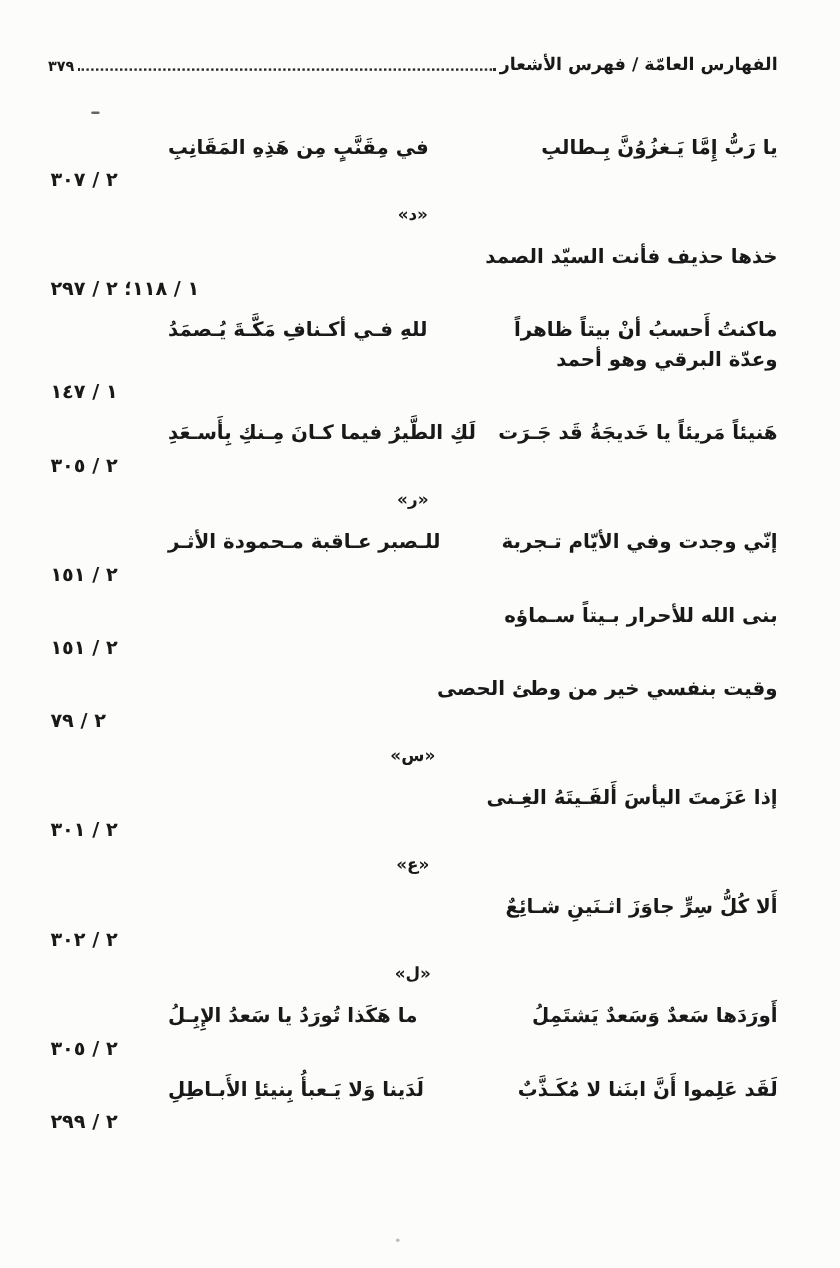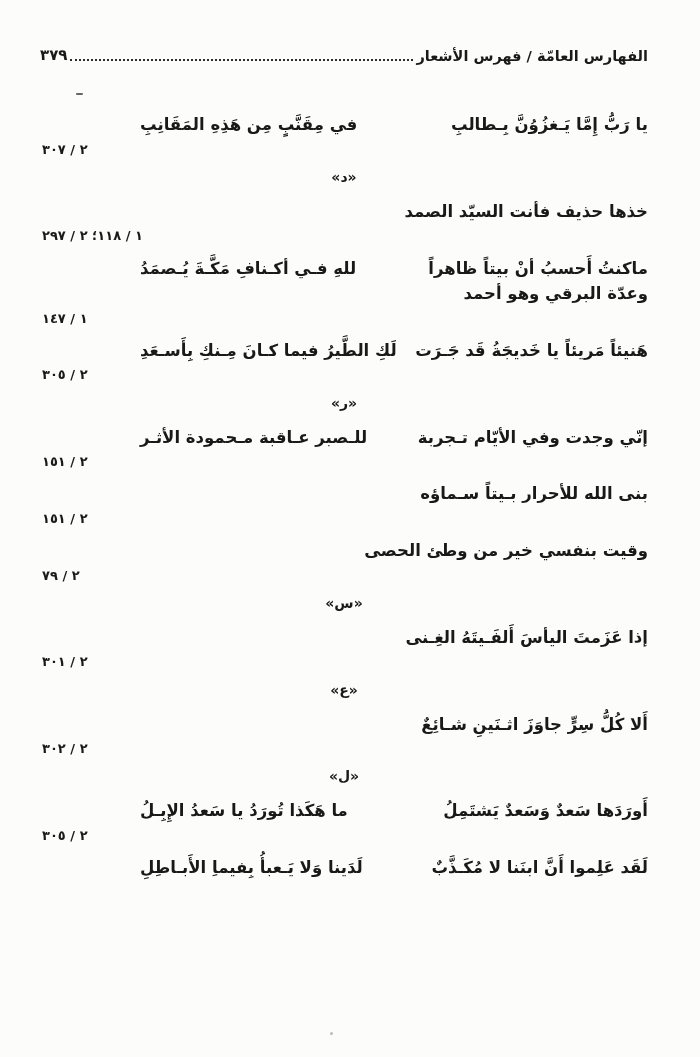--- a/index.html
+++ b/index.html
@@ -23,32 +23,32 @@
     margin-bottom:48px;
     white-space:nowrap;
   }
   .book-header .title{flex:0 0 auto;}
   .leader{
     flex:1 1 auto;
     border-bottom:2px dotted #2b2b2b;
     margin:0 3px 3px 3px;
     min-width:30px;
   }
-  .pagenum{flex:0 0 auto;font-size:15px;letter-spacing:1px;}
+  .pagenum{flex:0 0 auto;font-size:12px;letter-spacing:1px;}
 
   
   .verse{
     display:flex;direction:rtl;justify-content:space-between;
     font-size:16.5px;font-weight:bold;line-height:1.55;
     padding-left:100px; 
   }
   .hem{white-space:nowrap;}
   .ref{
     direction:rtl;text-align:left;
-    font-size:13px;font-weight:bold;line-height:1.4;
+    font-size:16px;font-weight:bold;line-height:1.4;
     margin:3px 0 10px 0;
     padding-left:2px;
     letter-spacing:0.5px;
   }
   .letter{
     direction:rtl;text-align:center;
     font-size:14px;font-weight:bold;
     margin:8px 0 14px 0;
   }
   
@@ -172,22 +172,23 @@
     <div class="verse">
       <span class="hem">أَورَدَها سَعدٌ وَسَعدٌ يَشتَمِلُ</span>
       <span class="hem">ما هَكَذا تُورَدُ يا سَعدُ الإِبِـلُ</span>
     </div>
     <div class="ref">٢ / ٣٠٥</div>
   </div>
 
   <div class="entry">
     <div class="verse">
       <span class="hem">لَقَد عَلِموا أَنَّ ابنَنا لا مُكَـذَّبٌ</span>
-      <span class="hem">لَدَينا وَلا يَـعبأُ بِفيماِ الأَبـاطِلِ</span>
+      <span class="hem">لَدَينا وَلا يَـعبأُ بِنيئاِ الأَبـاطِلِ</span>
     </div>
+    <div class="ref">٢ / ٢٩٩</div>
   </div>
 </div>
   </section>
 </main>
 
   <span class="mark-a"></span>
   <span class="mark-b"></span>
 </div>
 
 </body></html>

